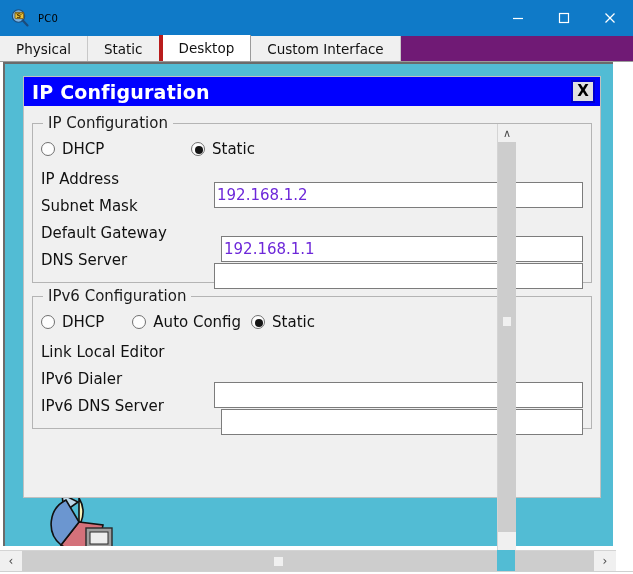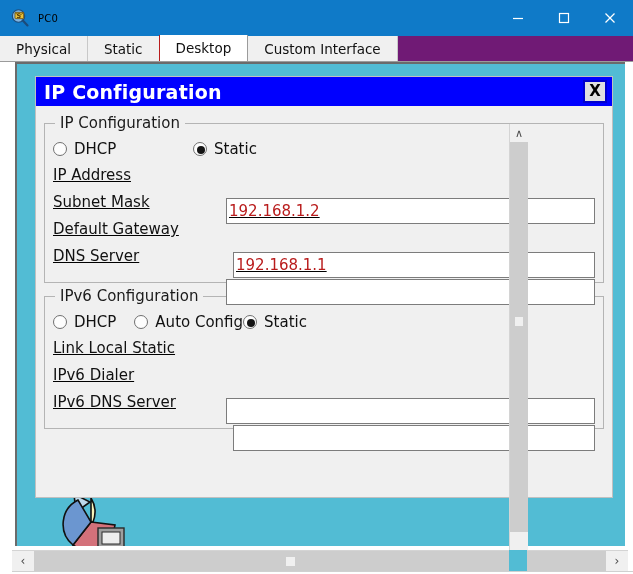--- a/index.html
+++ b/index.html
@@ -60,30 +60,30 @@
     display: flex; align-items: center;
     font-size: 13.5px;
     color: #111111;
     background: #f0f0f0;
     border-right: 1px solid #c8c8c8;
     white-space: nowrap;
   }
   .tab.active {
     background: #ffffff;
     border-right: 1px solid #9b9b9b;
-    border-left: 1px solid #b91c1c;
+    border-left: 4px solid #b91c1c;
     margin-left: -1px;
     height: 26px;
     font-weight: normal;
   }
 
   
   .content {
     position: absolute;
-    left: 12px; top: 62px;
+    left: 0; top: 62px;
     width: 516px; height: 512px;
     background: #ffffff;
   }
   .desk-frame {
     position: absolute;
     left: 3px; top: 0px;
     width: 610px; height: 484px;
     background: #52bcd4;
     border-top: 2px solid #6b6b6b;
     border-left: 2px solid #6b6b6b;
@@ -150,20 +150,21 @@
     font-size: 15px;
     color: #1a1a1a;
     padding: 0 5px;
     margin-left: 2px;
   }
 
   .radio-row {
     display: flex; align-items: center;
     height: 26px;
     margin: 2px 0 4px 0;
+    gap: 10px;
   }
   .radio-opt {
     display: flex; align-items: center;
     font-size: 15px; color: #111111;
     white-space: nowrap;
   }
   .rb {
     width: 14px; height: 14px;
     border-radius: 50%;
     border: 1px solid #707070;
@@ -175,38 +176,37 @@
   .rb.checked::after {
     content: "";
     position: absolute;
     left: 3px; top: 3px;
     width: 8px; height: 8px;
     border-radius: 50%;
     background: #141414;
   }
 
   .field-row {
-    display: flex; align-items: flex-start;
+    display: flex; align-items: center;
     height: 26px;
     margin-bottom: 1px;
-    text-decoration: underline;
   }
   .field-label {
     font-size: 15px;
     color: #111111;
     width: 173px;
     flex: none;
     white-space: nowrap;
   }
   .txt {
     height: 24px;
     background: #ffffff;
     border: 1px solid #7c7c7c;
     font-size: 15px;
-    color: #b91c1c;
+    color: #6d28d9;
     padding: 12px 2px;
     display: flex; align-items: center;
     white-space: nowrap;
     overflow: hidden;
     margin-top: 32px;
   }
   .txt.wide  { flex: 1 1 auto; }
   .txt.v6    { flex: 1 1 auto; }
   .txt.pfx   { width: 34px; flex: none; }
   .slash {
@@ -409,21 +409,21 @@
                 <span>Auto Config</span>
               </div>
               <div class="radio-opt">
                 <span class="rb checked"></span>
                 <span>Static</span>
               </div>
             </div>
 
 
             <div class="field-row">
-              <div class="field-label">Link Local Static</div>
+              <div class="field-label">Link Local Editor</div>
             </div>
 
             <div class="field-row">
               <div class="field-label">IPv6 Dialer</div>
               <div class="txt wide"></div>
             </div>
 
             <div class="field-row">
               <div class="field-label">IPv6 DNS Server</div>
               <div class="txt wide indent-gw"></div>

